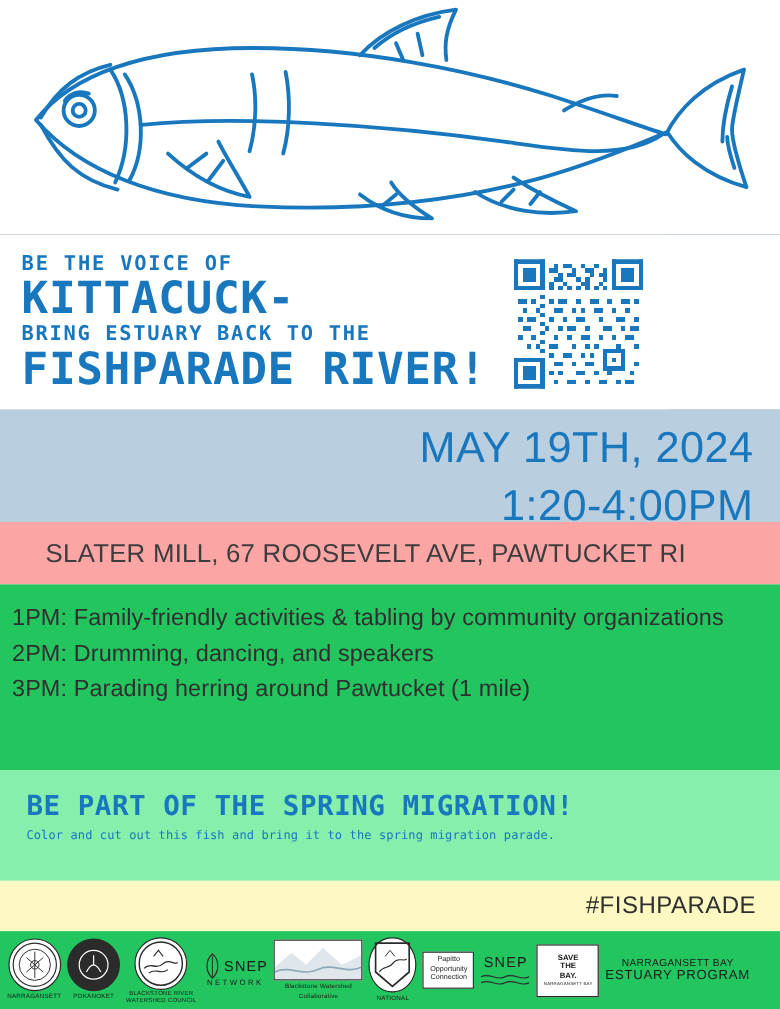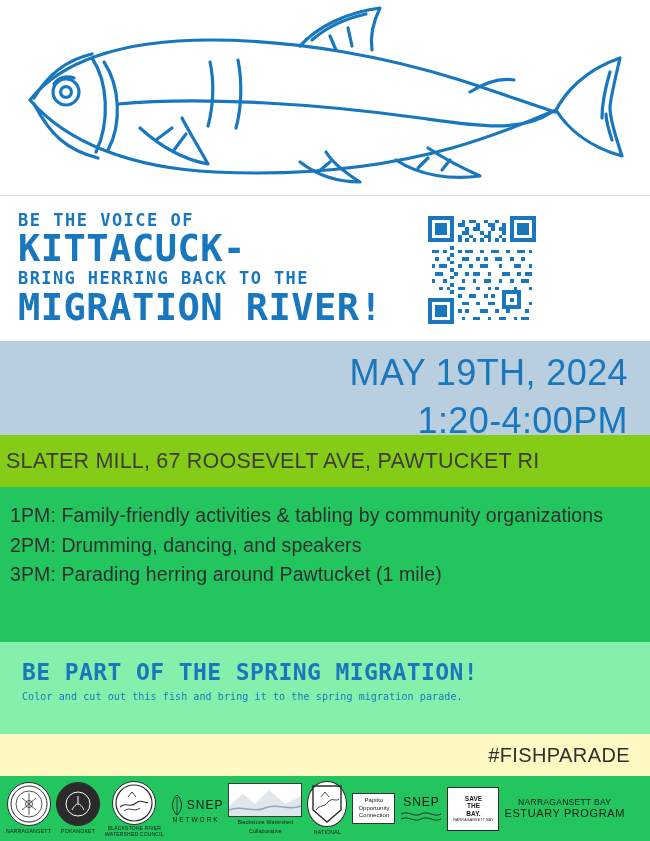--- a/index.html
+++ b/index.html
@@ -84,24 +84,24 @@
     color: #1877bd;
     font-weight: 400;
     letter-spacing: 0.4px;
     line-height: 1.32;
   }
 
   
   .loc-band {
     width: 650px;
     height: 52px;
-    background: #84cc16;
+    background: #fca5a5;
     display: flex;
     align-items: center;
-    padding-left: 6px;
+    padding-left: 38px;
   }
   .loc-text {
     font-size: 21.5px;
     color: #3d3d3d;
     letter-spacing: 0.2px;
   }
 
   
   .sched-band {
     width: 650px;
@@ -281,22 +281,22 @@
         <path d="M210,62 C214,80 214,104 208,126"></path>
         <path d="M238,60 C242,80 242,106 236,128"></path>
       </g>
     </svg>
   </div>
 
   <div class="headline-band">
     <div class="headline-text">
       <div class="kicker">BE THE VOICE OF</div>
       <div class="title-big">KITTACUCK-</div>
-      <div class="title-mid">BRING HERRING BACK TO THE</div>
-      <div class="title-big">MIGRATION RIVER!</div>
+      <div class="title-mid">BRING ESTUARY BACK TO THE</div>
+      <div class="title-big">FISHPARADE RIVER!</div>
     </div>
     <div class="qr">
       <svg width="108" height="108" viewBox="0 0 29 29" xmlns="http://www.w3.org/2000/svg" shape-rendering="crispEdges">
         <rect width="29" height="29" fill="#ffffff"></rect>
         <g fill="#1877bd">
 
           <rect x="0" y="0" width="7" height="1"></rect>
             <rect x="0" y="6" width="7" height="1"></rect>
           <rect x="0" y="0" width="1" height="7"></rect>
             <rect x="6" y="0" width="1" height="7"></rect>

